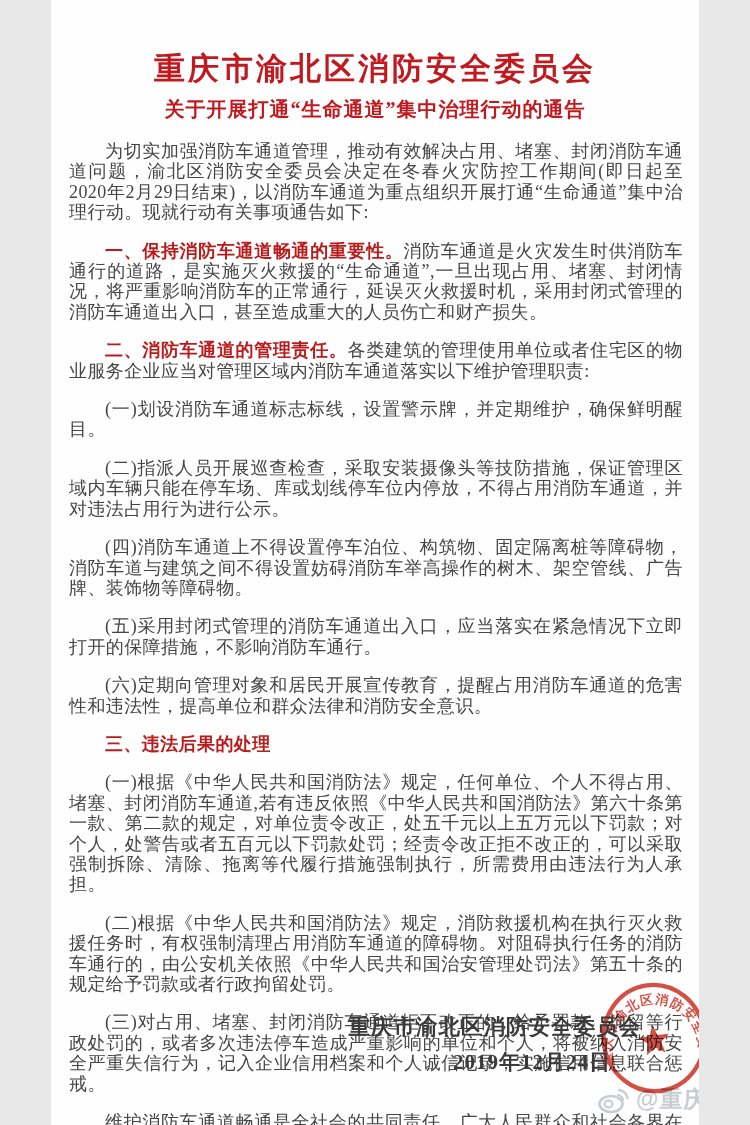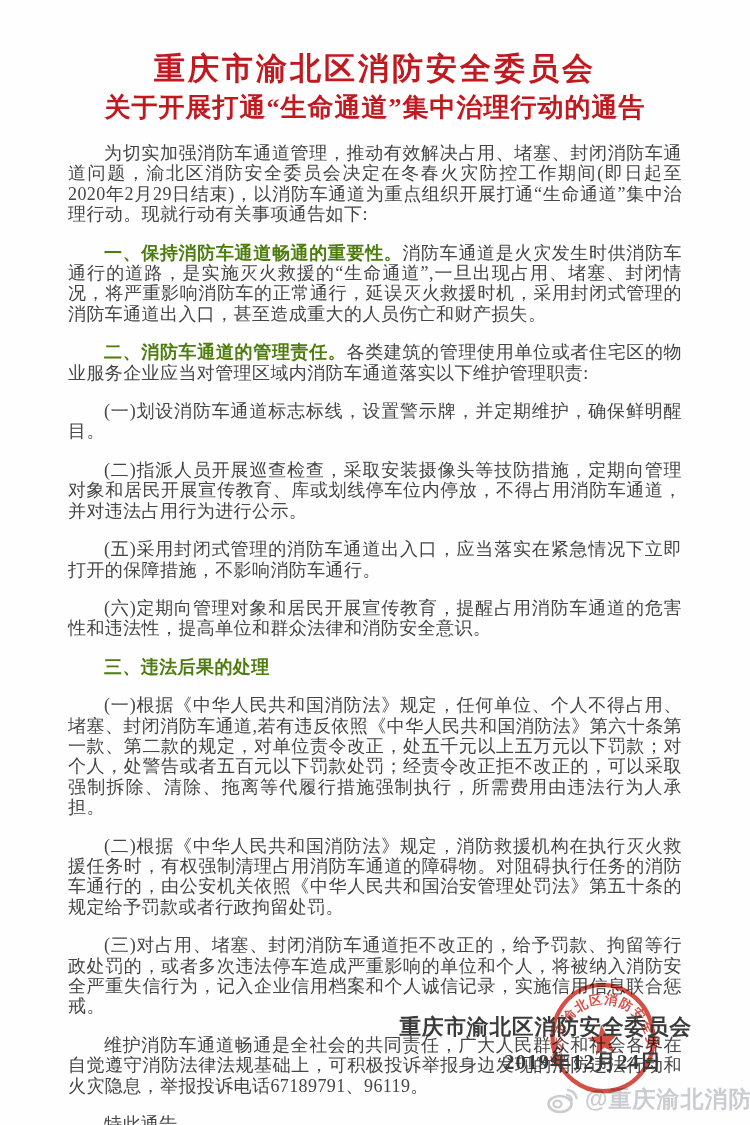--- a/index.html
+++ b/index.html
@@ -1,53 +1,54 @@
 <!DOCTYPE html>
 <html><head>
 <meta charset="utf-8">
 <style>
   html,body{margin:0;padding:0;background:#e8e8e8;}
   .page{
     position:relative;
-    width:750px;height:1125px;
+    width:648px;height:1125px;
     margin:0 auto;
     background:#fefefe;
     overflow:hidden;
     font-family:"Liberation Serif", serif;
   }
   .title-block{
     padding-top:48px;
     text-align:center;
     font-weight:bold;
     color:#c0191f;
   }
   .title-line1{
     font-size:31px;
     letter-spacing:3px;
   }
   .title-line2{
-    font-size:26px;
+    font-size:20px;
+    margin-top:6px;
     letter-spacing:1px;
   }
   .body-text{
     width:650px;
     margin:10px auto 0 auto;
     font-size:18px;
     line-height:20.4px;
     letter-spacing:0.4px;
     color:#454545;
     text-align:justify;
   }
   .para{
     margin:18px;
     text-indent:2em;
   }
   .lead{
     font-weight:bold;
-    color:#4d7c0f;
+    color:#b91c1c;
   }
   .signature{
     position:absolute;
     right:0;
     top:1012px;
     width:750px;
     text-align:right;
     font-weight:bold;
     color:#3a3a3a;
     z-index:3;
@@ -98,21 +99,22 @@
   <div class="title-block">
     <div class="title-line1">重庆市渝北区消防安全委员会</div>
     <div class="title-line2">关于开展打通“生命通道”集中治理行动的通告</div>
   </div>
 
   <div class="body-text">
     <p class="para"><span>为切实加强消防车通道管理，推动有效解决占用、堵塞、封闭消防车通道问题，渝北区消防安全委员会决定在冬春火灾防控工作期间(即日起至2020年2月29日结束)，以消防车通道为重点组织开展打通“生命通道”集中治理行动。现就行动有关事项通告如下:</span></p>
     <p class="para"><span class="lead">一、保持消防车通道畅通的重要性。</span><span>消防车通道是火灾发生时供消防车通行的道路，是实施灭火救援的“生命通道”,一旦出现占用、堵塞、封闭情况，将严重影响消防车的正常通行，延误灭火救援时机，采用封闭式管理的消防车通道出入口，甚至造成重大的人员伤亡和财产损失。</span></p>
     <p class="para"><span class="lead">二、消防车通道的管理责任。</span><span>各类建筑的管理使用单位或者住宅区的物业服务企业应当对管理区域内消防车通道落实以下维护管理职责:</span></p>
     <p class="para"><span>(一)划设消防车通道标志标线，设置警示牌，并定期维护，确保鲜明醒目。</span></p>
-    <p class="para"><span>(二)指派人员开展巡查检查，采取安装摄像头等技防措施，定期向管理对象和居民开展宣传教育、库或划线停车位内停放，不得占用消防车通道，并对违法占用行为进行公示。</span></p>
+    <p class="para"><span>(二)指派人员开展巡查检查，采取安装摄像头等技防措施，保证管理区域内车辆只能在停车场、库或划线停车位内停放，不得占用消防车通道，并对违法占用行为进行公示。</span></p>
+    <p class="para"><span>(四)消防车通道上不得设置停车泊位、构筑物、固定隔离桩等障碍物，消防车道与建筑之间不得设置妨碍消防车举高操作的树木、架空管线、广告牌、装饰物等障碍物。</span></p>
     <p class="para"><span>(五)采用封闭式管理的消防车通道出入口，应当落实在紧急情况下立即打开的保障措施，不影响消防车通行。</span></p>
     <p class="para"><span>(六)定期向管理对象和居民开展宣传教育，提醒占用消防车通道的危害性和违法性，提高单位和群众法律和消防安全意识。</span></p>
     <p class="para"><span class="lead">三、违法后果的处理</span></p>
     <p class="para"><span>(一)根据《中华人民共和国消防法》规定，任何单位、个人不得占用、堵塞、封闭消防车通道,若有违反依照《中华人民共和国消防法》第六十条第一款、第二款的规定，对单位责令改正，处五千元以上五万元以下罚款；对个人，处警告或者五百元以下罚款处罚；经责令改正拒不改正的，可以采取强制拆除、清除、拖离等代履行措施强制执行，所需费用由违法行为人承担。</span></p>
     <p class="para"><span>(二)根据《中华人民共和国消防法》规定，消防救援机构在执行灭火救援任务时，有权强制清理占用消防车通道的障碍物。对阻碍执行任务的消防车通行的，由公安机关依照《中华人民共和国治安管理处罚法》第五十条的规定给予罚款或者行政拘留处罚。</span></p>
     <p class="para"><span>(三)对占用、堵塞、封闭消防车通道拒不改正的，给予罚款、拘留等行政处罚的，或者多次违法停车造成严重影响的单位和个人，将被纳入消防安全严重失信行为，记入企业信用档案和个人诚信记录，实施信用信息联合惩戒。</span></p>
     <p class="para"><span>维护消防车通道畅通是全社会的共同责任，广大人民群众和社会各界在自觉遵守消防法律法规基础上，可积极投诉举报身边发现的消防违法行动和火灾隐息，举报投诉电话67189791、96119。</span></p>
     <p class="para"><span>特此通告。</span></p>
   </div>
 

